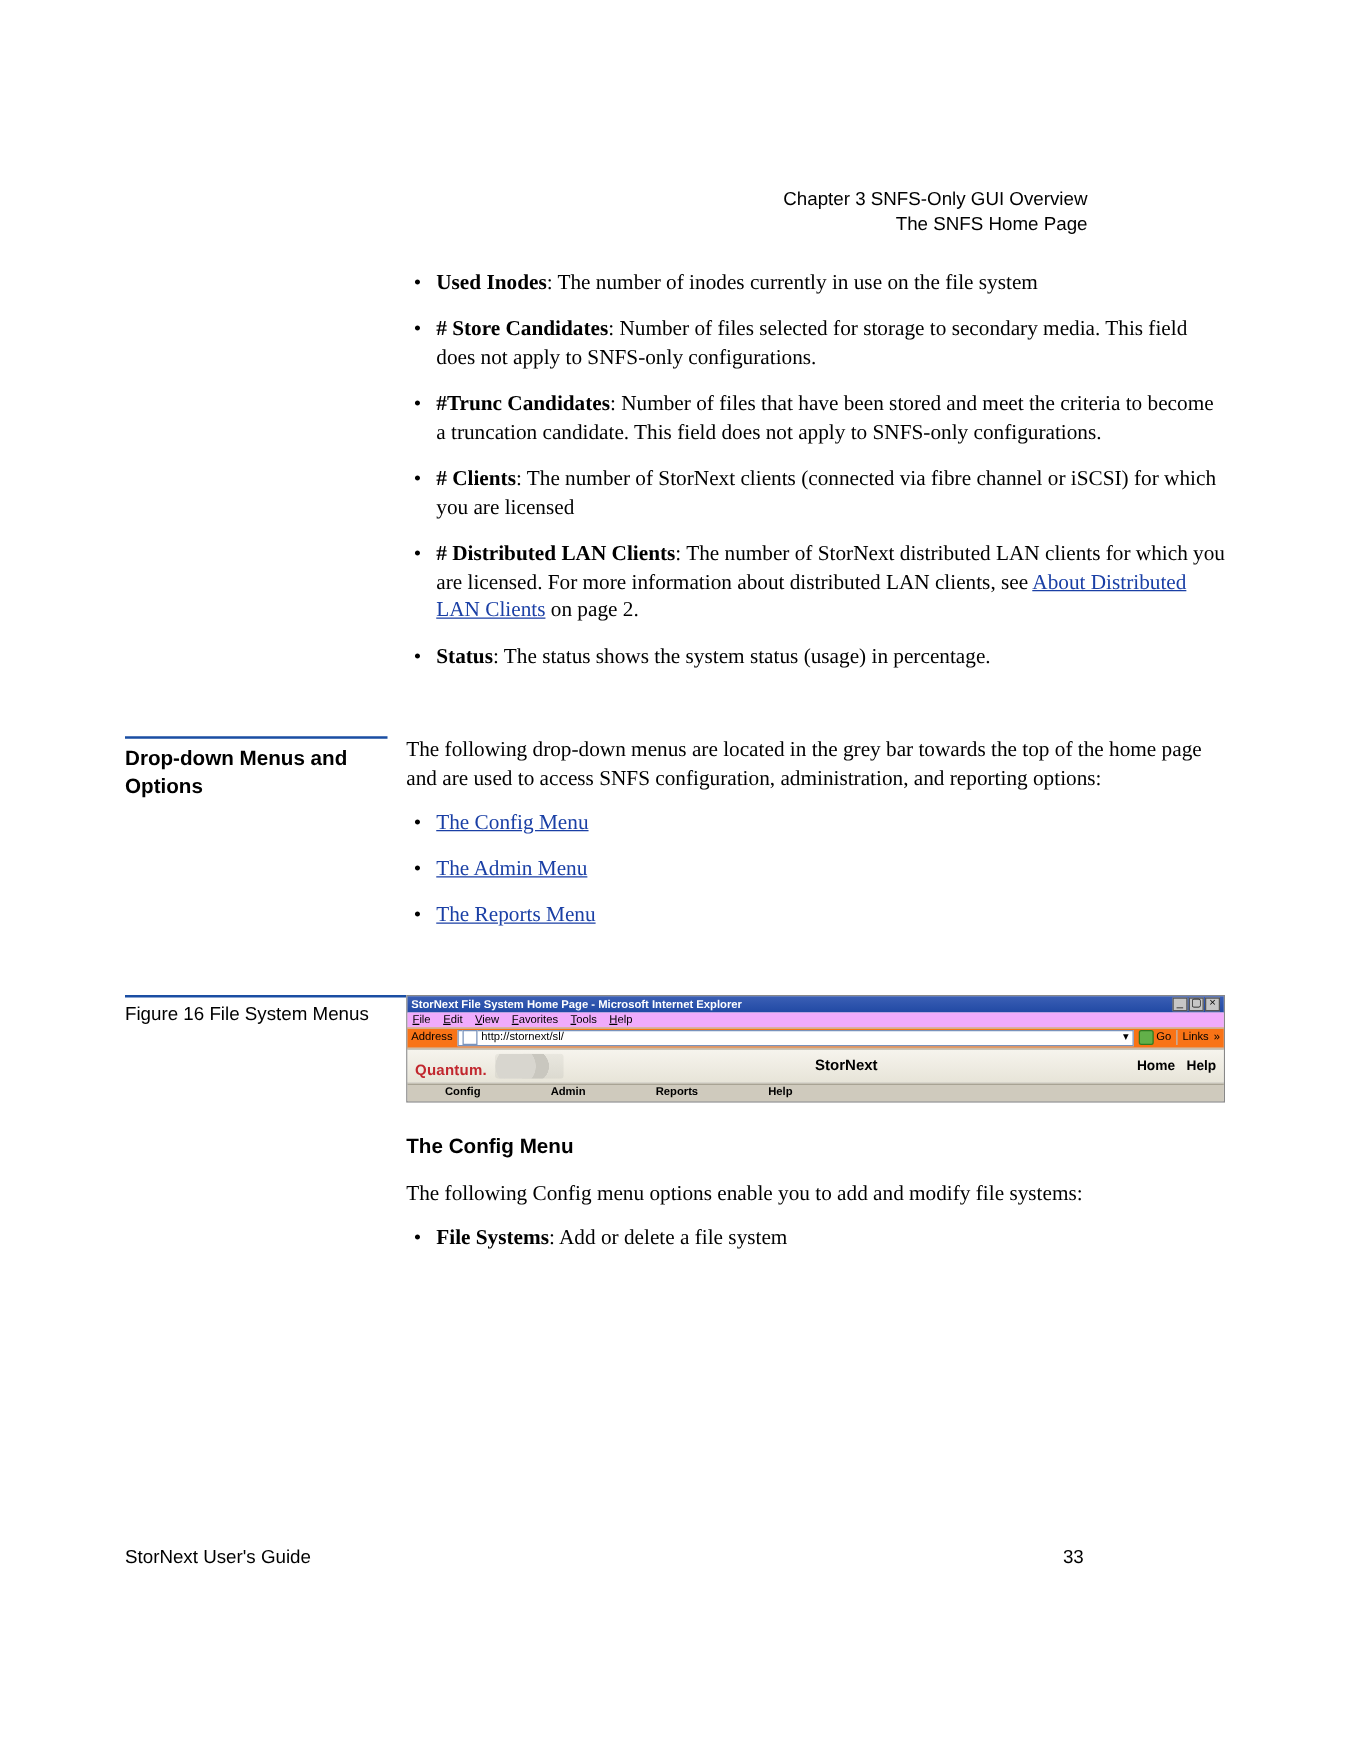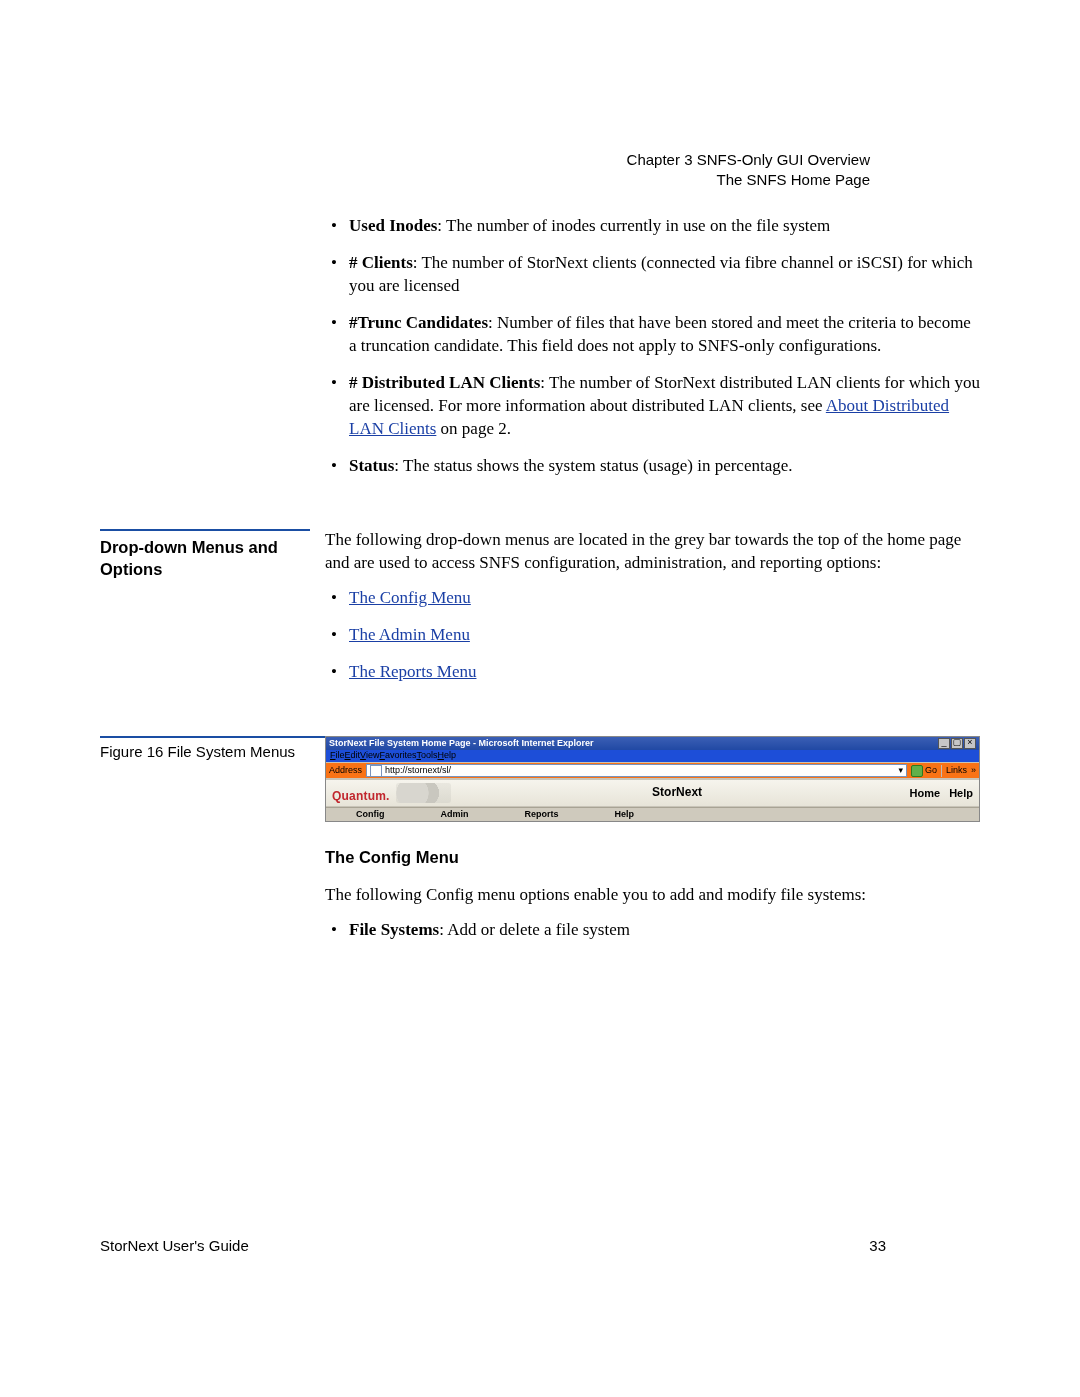--- a/index.html
+++ b/index.html
@@ -100,24 +100,24 @@
     justify-content: space-between;
     align-items: center;
     font-size: 9px;
     height: 11px;
     font-weight: bold;
   }
   .shot-titlebar .wbtns span{
     display:inline-block; width:10px; height:9px; background:#c6c6c6; border:1px solid #555; margin-left:1px; line-height:7px; text-align:center; color:#000; font-weight:normal;
   }
   .shot-menubar {
-    background: #1d4ed8;
+    background: #f0abfc;
     padding: 1px 4px;
     font-size: 9px;
-    display:flex; 
+    display:flex; gap:10px;
   }
   .shot-menubar span { text-decoration: underline; text-decoration-color: rgba(0,0,0,0); }
   .shot-menubar span::first-letter { text-decoration: underline; }
   .shot-addr {
     display:flex; align-items:center;
     background:#f97316;
     padding:1px 3px;
     gap:4px;
     border-top:1px solid #c8c4b8;
     border-bottom:1px solid #c8c4b8;
@@ -148,21 +148,21 @@
   }
 
   .subhead {
     font-family: Arial, Helvetica, sans-serif;
     font-weight: bold;
     font-size: 16.5px;
     margin: 24px 0 16px 0;
   }
 
   .footer {
-    position:absolute; bottom:100px; left:100px; right:194px;
+    position:absolute; bottom:100px; left:100px; right:213px;
     display:flex; justify-content:space-between;
     font-family: Arial, Helvetica, sans-serif; font-size:15px;
   }
 </style>
 </head>
 <body>
 
 <div class="page">
 
   <div class="header">
@@ -173,24 +173,27 @@
   <div class="content">
 
     <div class="two-col">
       <div class="side"></div>
       <div class="main">
         <ul class="body-list">
           <li>
             <span class="bold">Used Inodes</span><span>: The number of inodes currently in use on the file system</span>
           </li>
           <li>
+            <span class="bold"># Store Candidates</span><span>: Number of files selected for storage to secondary media. This field does not apply to SNFS-only configurations.</span>
+          </li>
+          <li>
+            <span class="bold">#Trunc Candidates</span><span>: Number of files that have been stored and meet the criteria to become a truncation candidate. This field does not apply to SNFS-only configurations.</span>
+          </li>
+          <li>
             <span class="bold"># Clients</span><span>: The number of StorNext clients (connected via fibre channel or iSCSI) for which you are licensed</span>
-          </li>
-          <li>
-            <span class="bold">#Trunc Candidates</span><span>: Number of files that have been stored and meet the criteria to become a truncation candidate. This field does not apply to SNFS-only configurations.</span>
           </li>
           <li>
             <span class="bold"># Distributed LAN Clients</span><span>: The number of StorNext distributed LAN clients for which you are licensed. For more information about distributed LAN clients, see </span><a href="#" class="link">About Distributed LAN Clients</a><span> on page  2.</span>
           </li>
           <li>
             <span class="bold">Status</span><span>: The status shows the system status (usage) in percentage.</span>
           </li>
         </ul>
       </div>
     </div>

